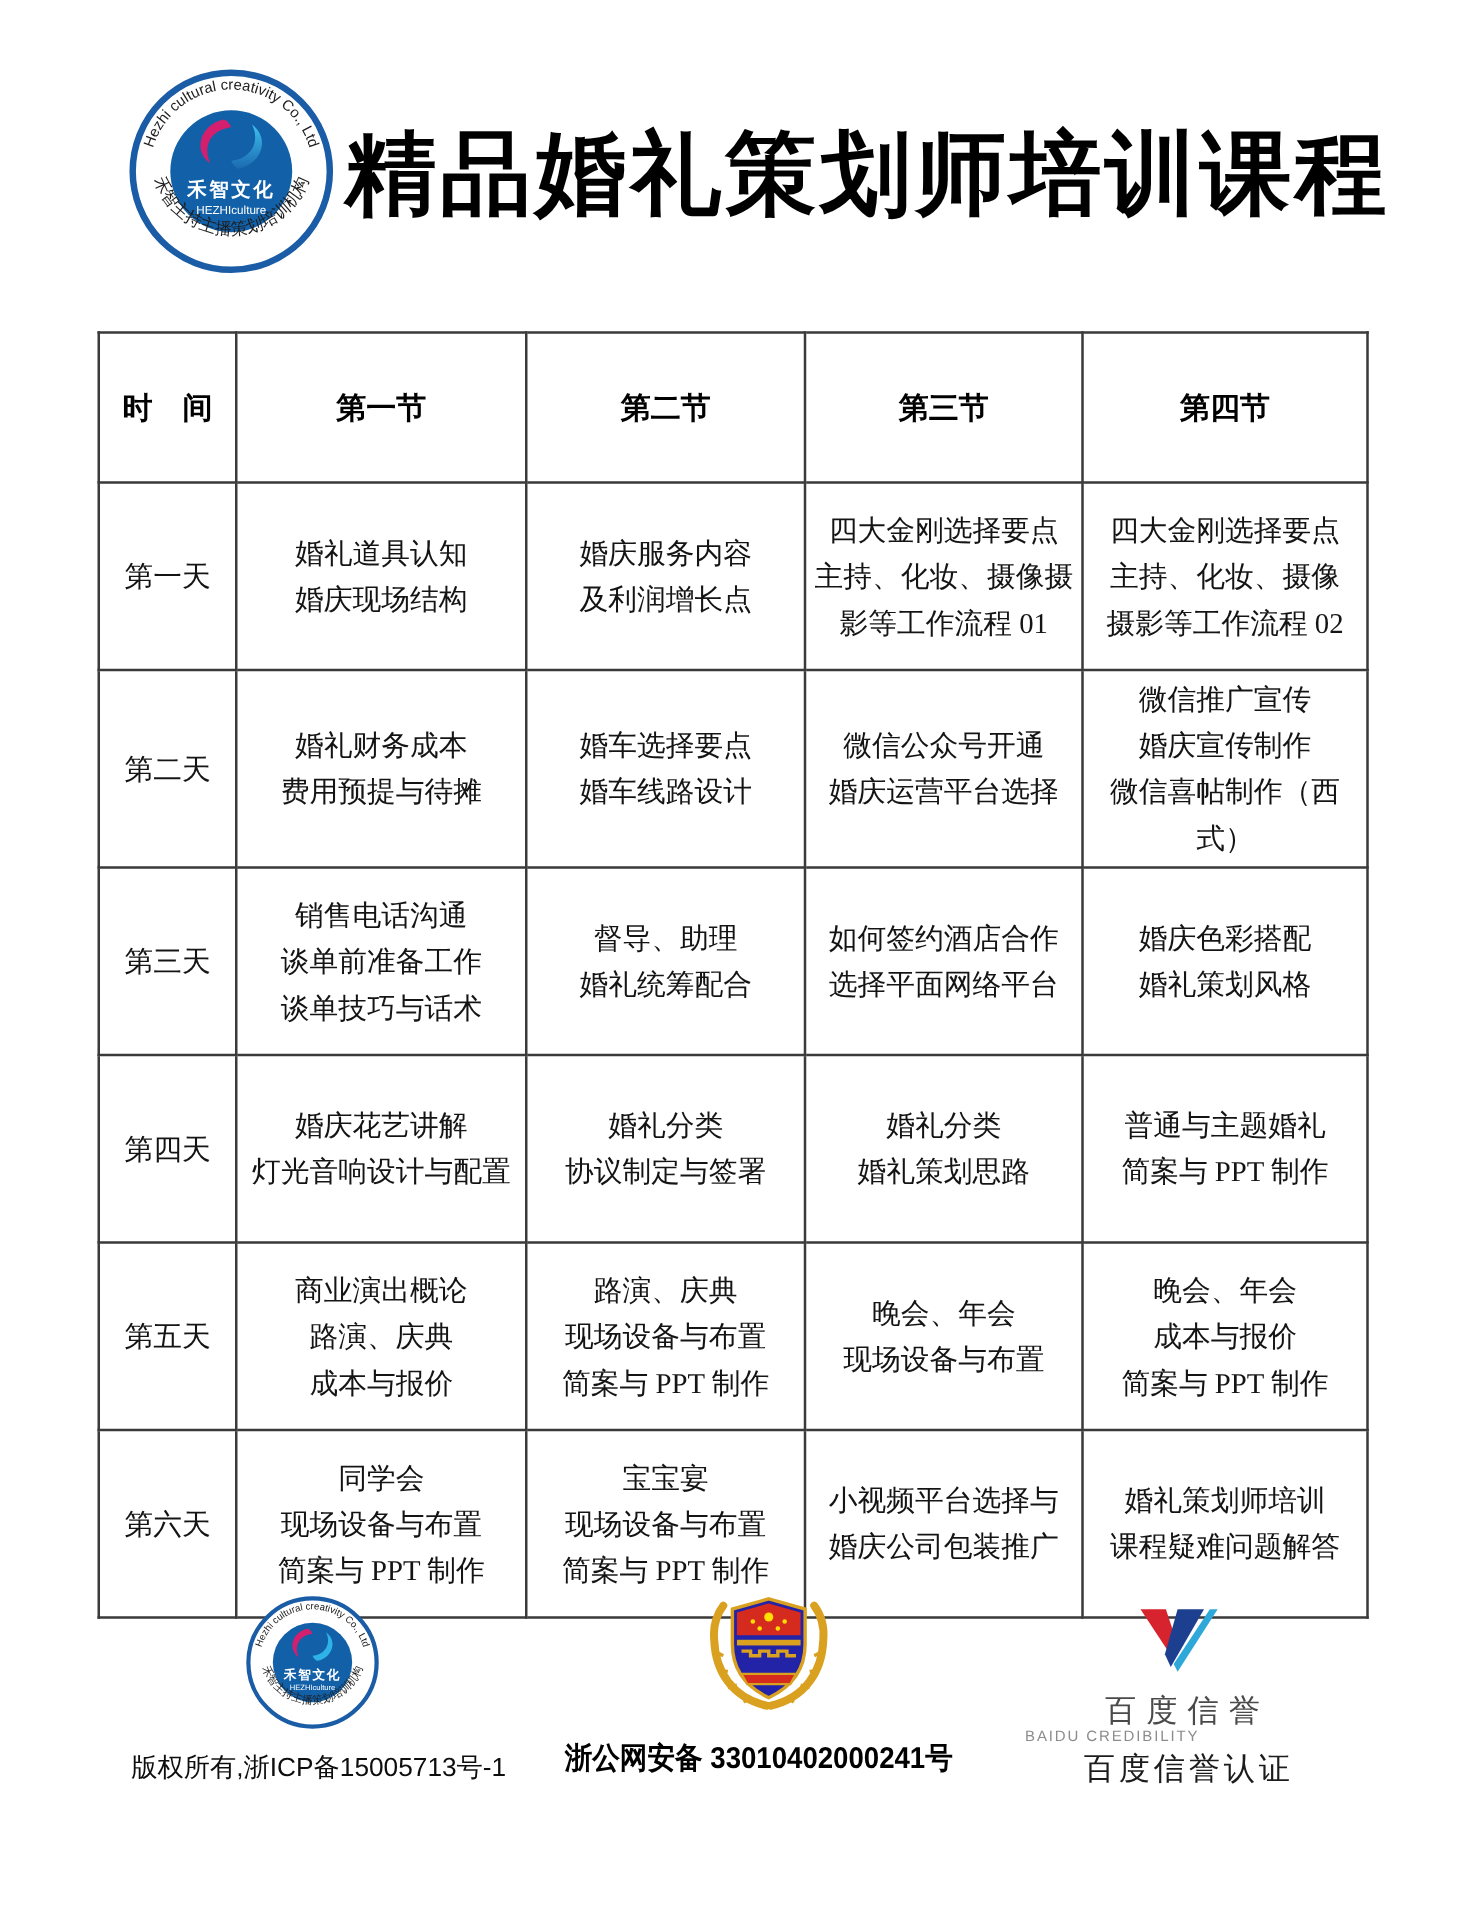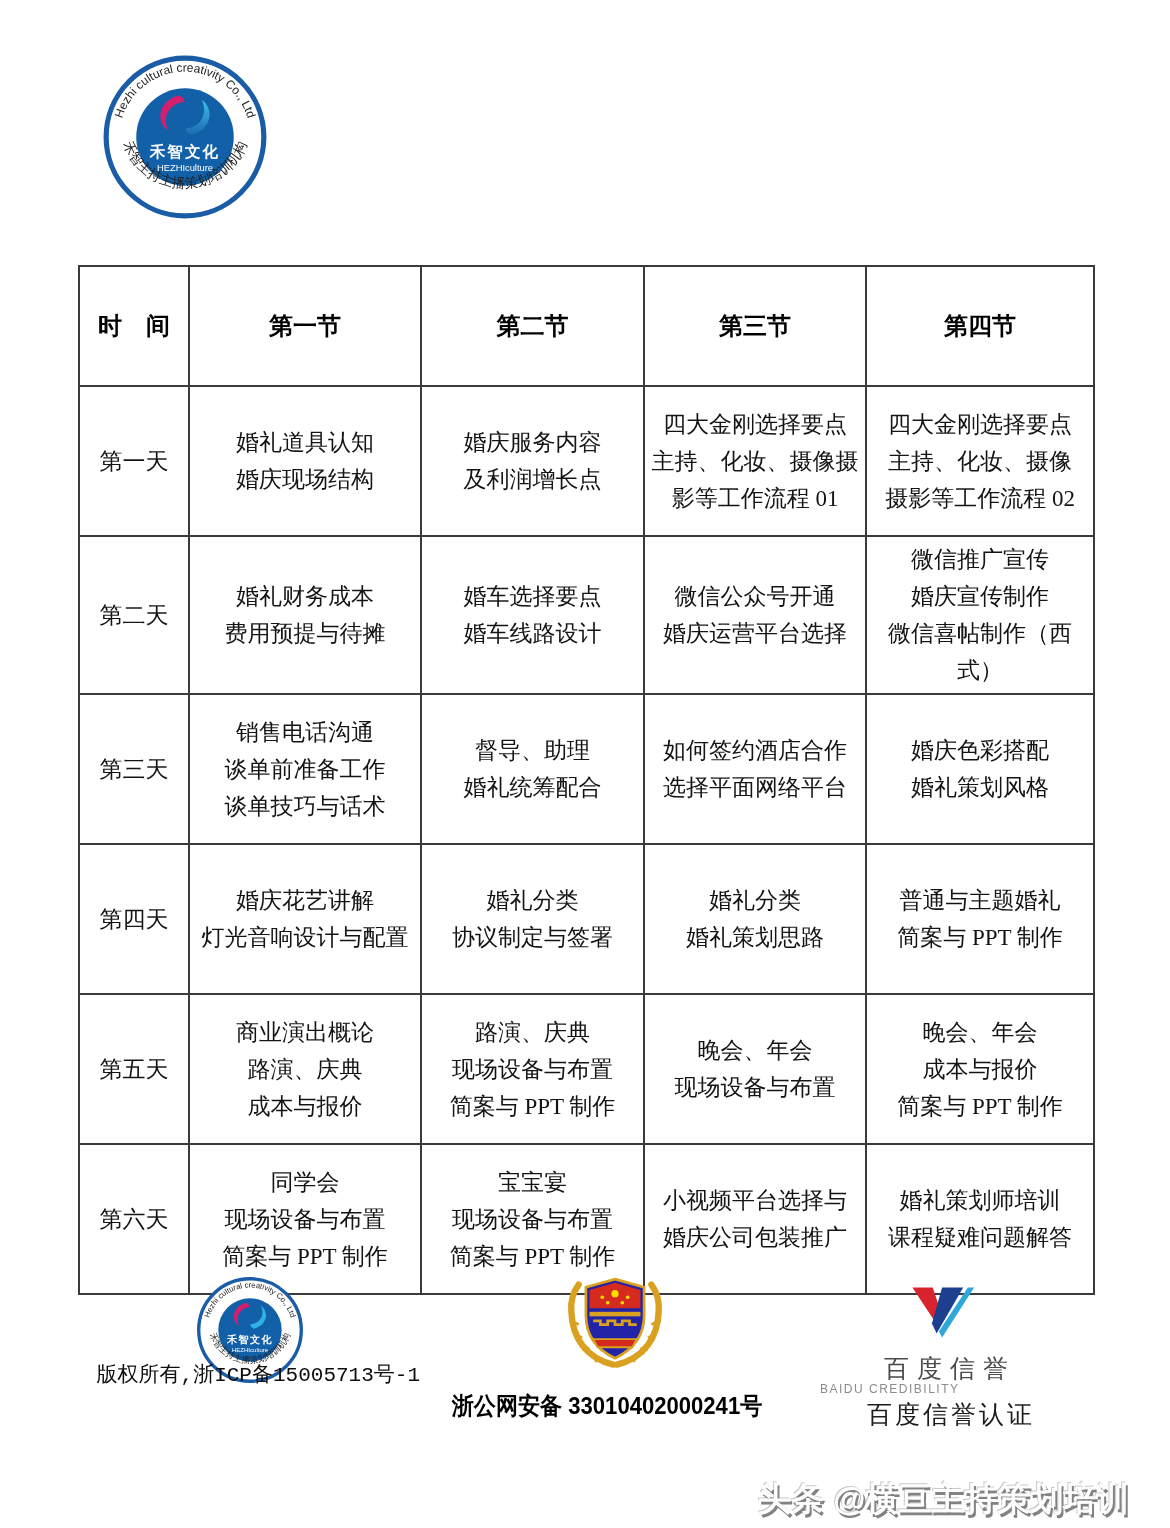--- a/index.html
+++ b/index.html
@@ -18,22 +18,22 @@
   table.course th, table.course td{border:2px solid #3a3a3a;padding:4px 6px;vertical-align:middle;
                text-align:center;white-space:pre-line;}
   table.course th{height:110px;font-size:24px;font-weight:bold;color:#000;
                font-family:"Liberation Sans", sans-serif;}
   table.course td{height:140px;font-size:23px;line-height:37px;color:#141414;}
   td.day-cell{font-size:25px;font-family:"Liberation Sans", sans-serif;padding-bottom:26px;margin-left:32px;}
   .c0{width:110px;} .c1{width:232px;} .c2{width:223px;} .c3{width:222px;} .c4{width:228px;}
 
   
   .footer-logo{position:absolute;left:196px;top:1276px;width:108px;height:108px;}
-  .copyright{position:absolute;left:90px;top:1360px;width:330px;text-align:right;
-             font-size:21px;color:#0d0d0d;font-family:Liberation Mono, monospace;}
+  .copyright{position:absolute;left:90px;top:1400px;width:330px;text-align:center;
+             font-size:21px;color:#0d0d0d;font-family:Liberation Sans, sans-serif;}
   .police-badge{position:absolute;left:560px;top:1270px;width:110px;height:100px;}
   .police-text{position:absolute;left:427px;top:1390px;width:360px;text-align:center;
              font-size:24px;font-weight:bold;color:#000;transform:scaleX(.92);
              font-family:"Liberation Sans", sans-serif;white-space:nowrap;}
   .baidu-v{position:absolute;left:903px;top:1278px;width:86px;height:72px;}
   .baidu-cn{position:absolute;left:820px;top:1352px;width:260px;text-align:center;
              font-size:25px;letter-spacing:8px;color:#4a4a4a;
              font-family:Liberation Mono, monospace;}
   .baidu-en{position:absolute;left:820px;top:1382px;width:260px;text-align:left;
              font-size:12px;letter-spacing:1.5px;color:#8c8c8c;
@@ -70,20 +70,21 @@
         <textPath href="#arcTop" startOffset="50%" text-anchor="middle">Hezhi cultural creativity Co., Ltd</textPath>
       </text>
       <text font-size="13" fill="#1d1d1d" font-family="Liberation Sans, sans-serif">
         <textPath href="#arcBot" startOffset="50%" text-anchor="middle">禾智主持主播策划培训机构</textPath>
       </text>
       <text x="80" y="99" text-anchor="middle" font-size="15" font-weight="bold" fill="#fff" letter-spacing="2" font-family="Liberation Sans, sans-serif">禾智文化</text>
       <text x="80" y="113" text-anchor="middle" font-size="9" fill="#fff" font-family="Liberation Sans, sans-serif">HEZHIculture</text>
     </svg>
   </div>
 
+  <div class="page-title">精品婚礼策划师培训课程</div>
 
   <table class="course">
     <colgroup>
         <col class="c0">
         <col class="c1">
         <col class="c2">
         <col class="c3">
         <col class="c4">
       </colgroup>
     <thead>
@@ -228,15 +229,14 @@
     <svg viewBox="0 0 110 80" width="100%" height="100%">
       <polygon points="12,6 38,6 47,33 41,50" fill="#d7232e"></polygon>
       <polygon points="50,6 77,6 43,65 37,52" fill="#1d3f8f"></polygon>
       <polygon points="83,6 91,6 50,70 46,62" fill="#2ea7d9"></polygon>
     </svg>
   </div>
   <div class="baidu-cn">百度信誉</div>
   <div class="baidu-en">BAIDU CREDIBILITY</div>
   <div class="baidu-cert">百度信誉认证</div>
 
-  <div class="watermark">头条 @横亘主持策划培训</div>
 
 </div>
 
 </body></html>

